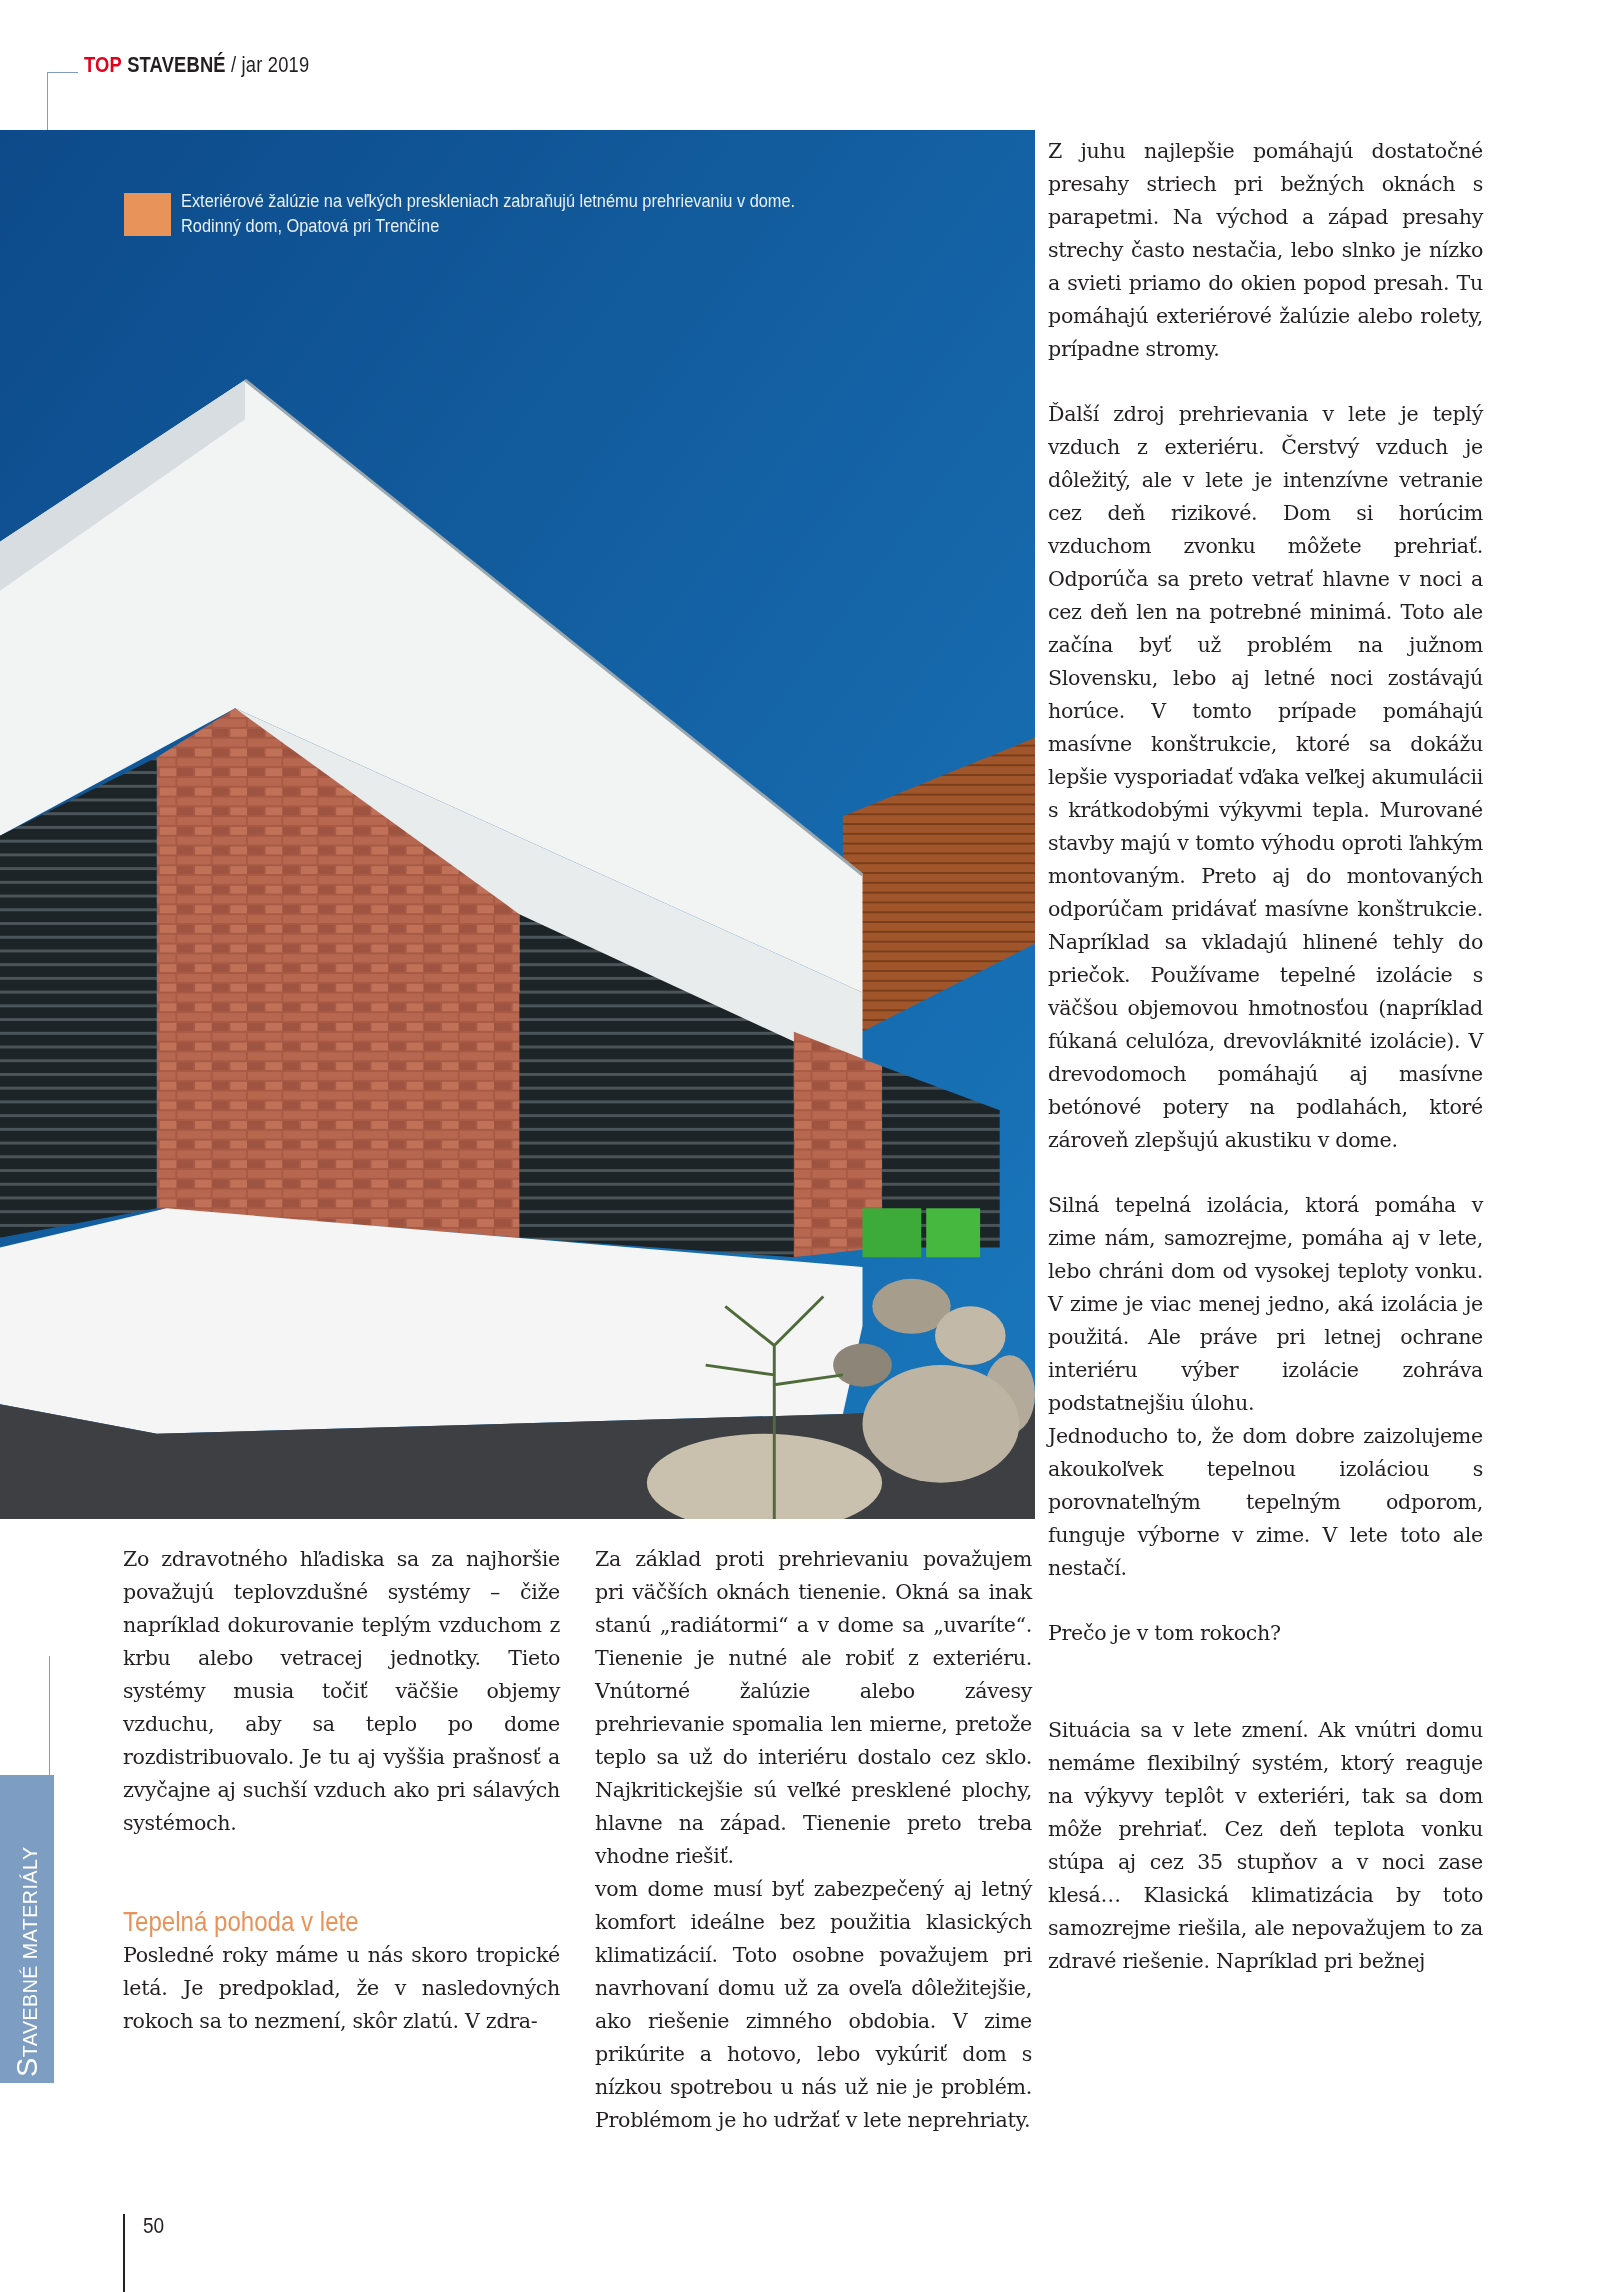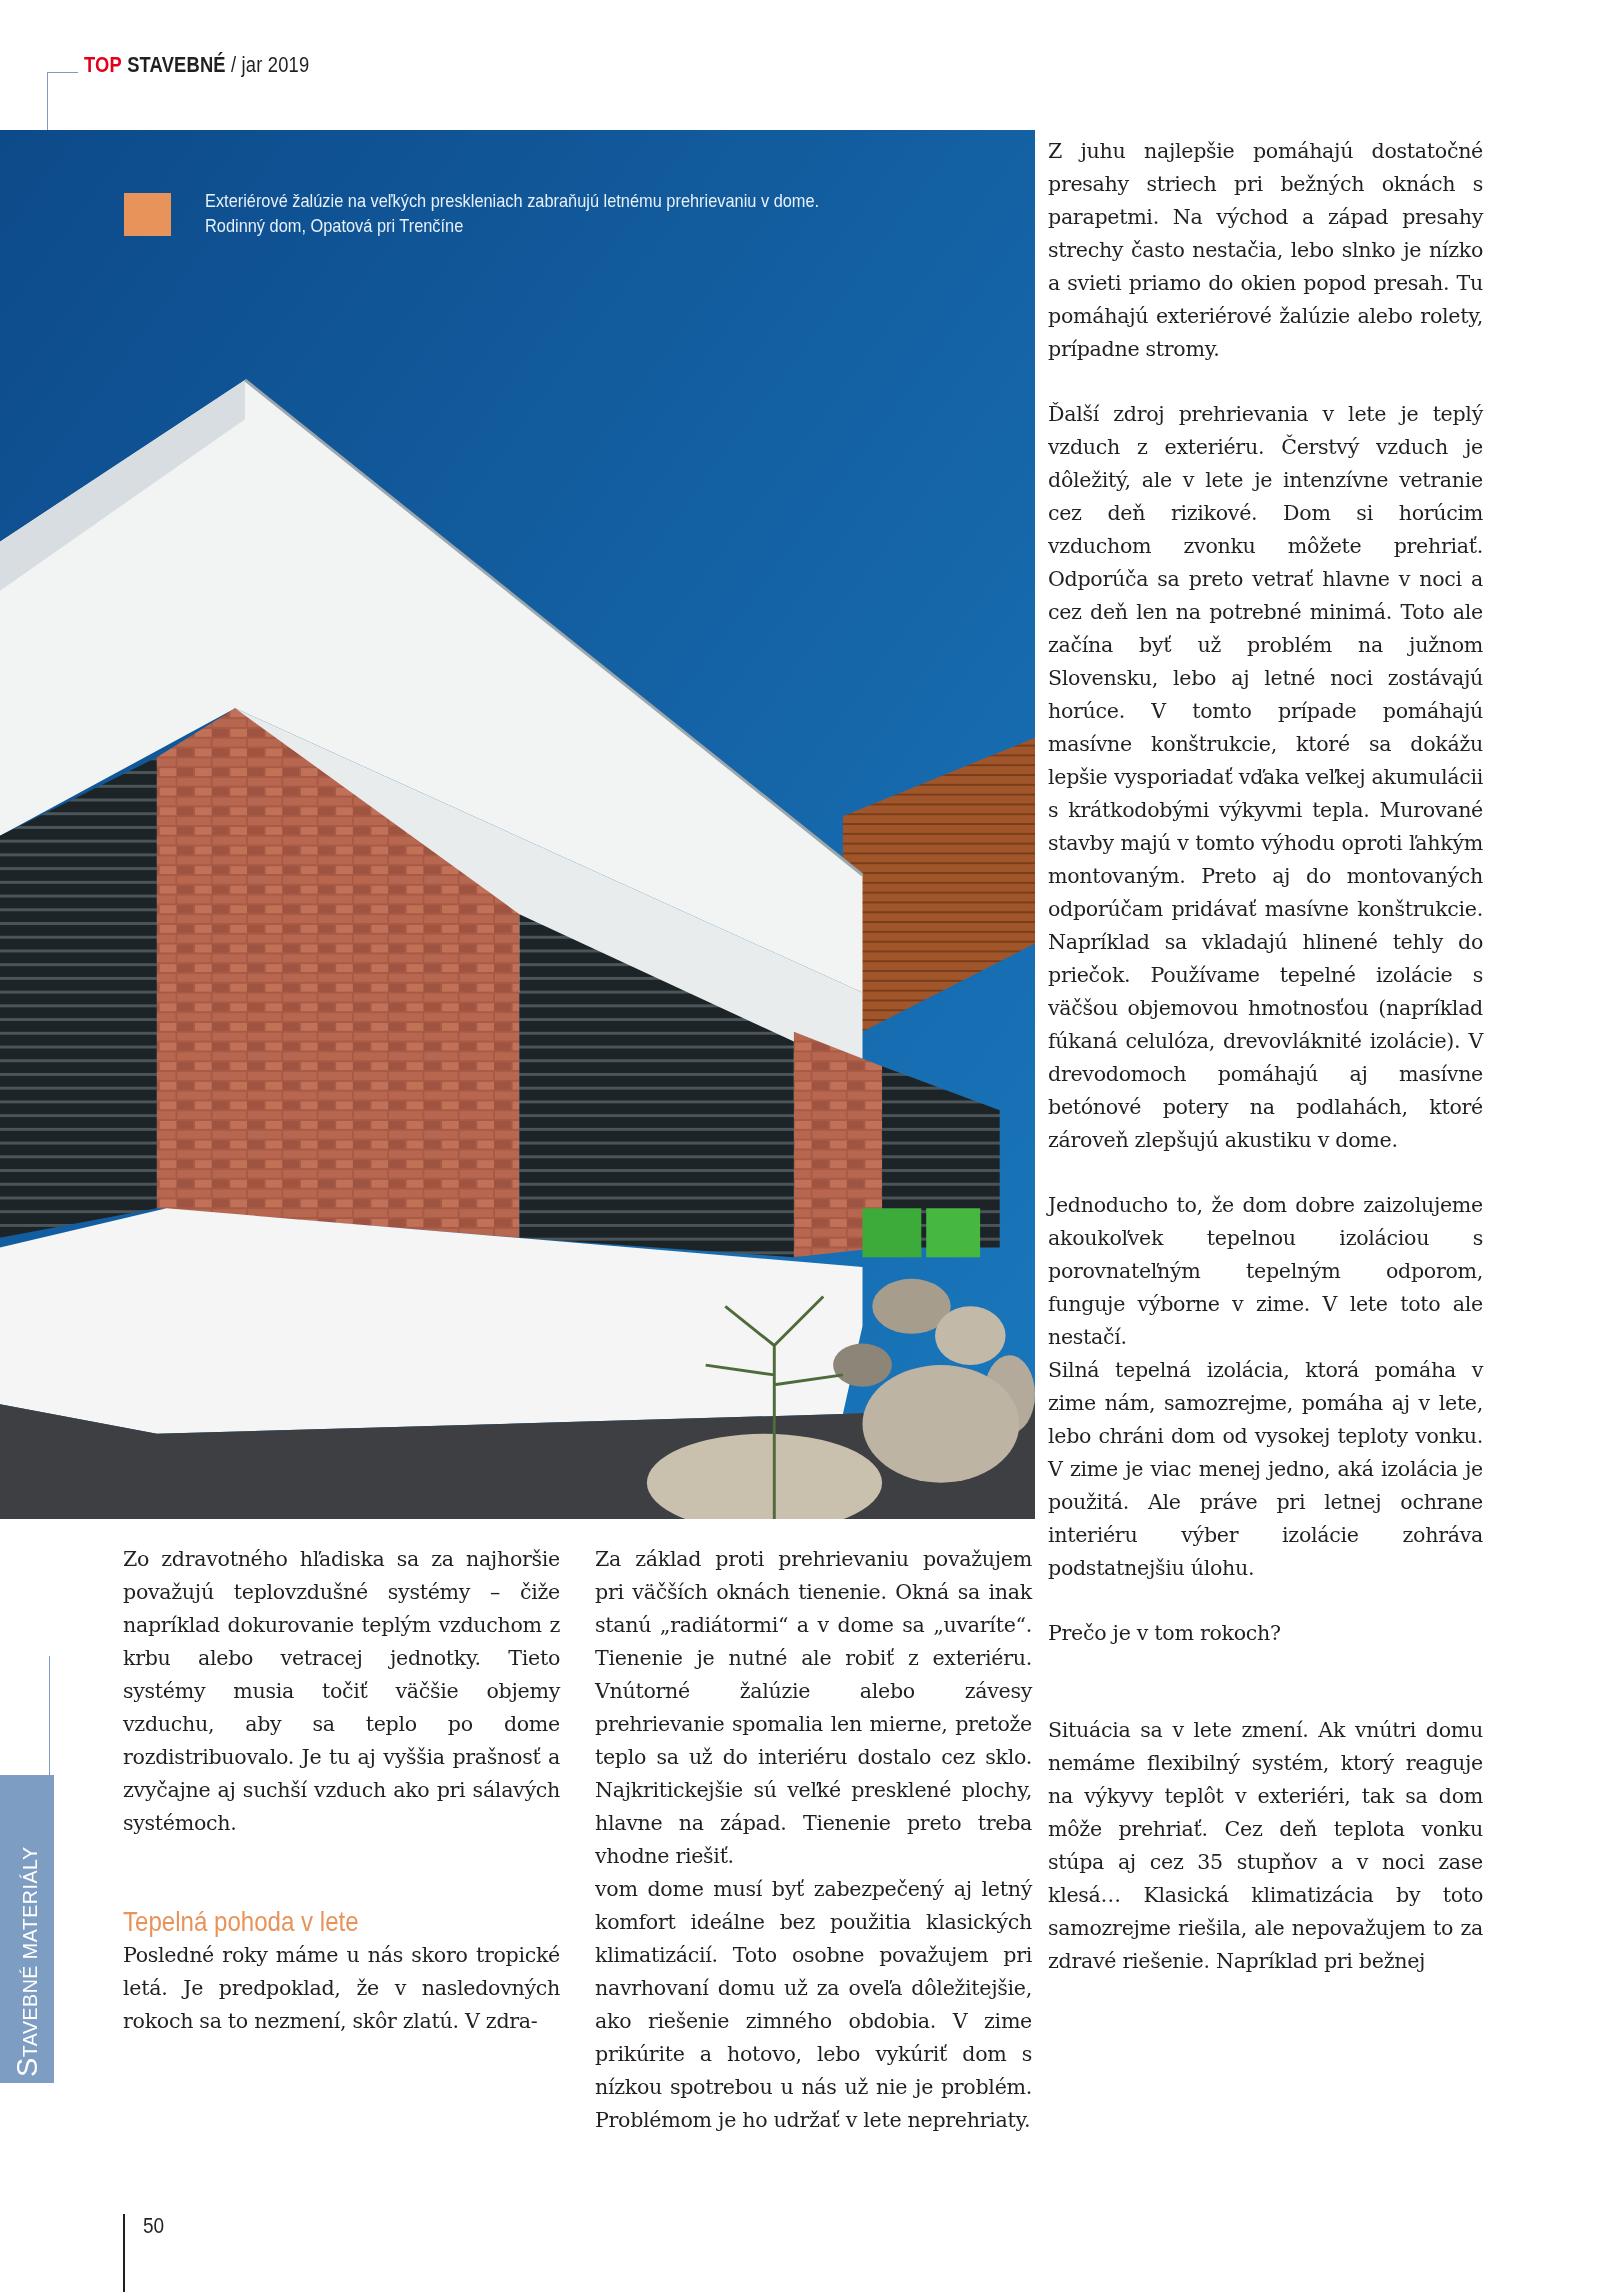--- a/index.html
+++ b/index.html
@@ -9,21 +9,21 @@
   .hdr-line-h { position: absolute; left: 47px; top: 72px; width: 31px; height: 1px; background: #7f9cbf; }
   .hdr-line-v { position: absolute; left: 47px; top: 72px; width: 1px; height: 59px; background: #7f9cbf; }
   .hdr { position: absolute; left: 84px; top: 52px; font-family: "Liberation Sans", sans-serif; font-size: 21.6px; letter-spacing: 0.2px; white-space: nowrap; transform: scaleX(0.85); transform-origin: left center; }
   .hdr .top { color: #e3001b; font-weight: bold; }
   .hdr .mag { color: #231f20; font-weight: bold; }
   .hdr .sep { color: #231f20; }
 
   
   .photo { position: absolute; left: 0; top: 130px; width: 1035px; height: 1389px; overflow: hidden; }
   .photo svg { display: block; width: 100%; height: 100%; }
-  .caption { position: absolute; left: 124px; top: 189px; display: flex; align-items: flex-start; gap: 34px; }
+  .caption { position: absolute; left: 124px; top: 189px; display: flex; align-items: flex-start; gap: 10px; }
   .caption-swatch { width: 47px; height: 43px; background: #e8935a; margin-top: 3.9px; }
   .caption-text { font-family: "Liberation Sans", sans-serif; font-size: 18.6px; line-height: 24.5px; color: #e8f0f8; transform: scaleX(0.88); transform-origin: left top; white-space: nowrap; }
   .caption-text div { display: block; }
 
   
   .col { position: absolute; font-family: "DejaVu Serif", serif; font-size: 20.6px; line-height: 33px; text-align: justify; hyphens: none; color: #231f20; letter-spacing: -0.3px; }
   .col p { margin: 0; }
   .col .gap { height: 32px; }
   .col-right { left: 1048px; top: 135px; width: 435px; }
   .col-left  { left: 123px; top: 1543px; width: 437px; }
@@ -122,22 +122,22 @@
     <div>Exteriérové žalúzie na veľkých preskleniach zabraňujú letnému prehrievaniu v dome.</div>
     <div>Rodinný dom, Opatová pri Trenčíne</div>
   </div>
 </div>
 
 <div class="col col-right">
   <p>Z juhu najlepšie pomáhajú dostatočné presahy striech pri bežných oknách s parapetmi. Na východ a západ presahy strechy často nestačia, lebo slnko je nízko a svieti priamo do okien popod presah.  Tu pomáhajú exteriérové žalúzie alebo rolety, prípadne stromy.</p>
   <div class="gap"></div>
   <p>Ďalší zdroj prehrievania v lete je teplý vzduch z exteriéru. Čerstvý vzduch je dôležitý, ale v lete je intenzívne vetranie cez deň rizikové. Dom si horúcim vzduchom zvonku môžete prehriať. Odporúča sa preto vetrať hlavne v noci a cez deň len na potrebné minimá. Toto ale začína byť už problém na južnom Slovensku, lebo aj letné noci zostávajú horúce. V tomto prípade pomáhajú masívne konštrukcie, ktoré sa dokážu lepšie vysporiadať vďaka veľkej akumulácii s krátkodobými výkyvmi tepla. Murované stavby majú v tomto výhodu oproti ľahkým montovaným. Preto aj do montovaných odporúčam pridávať masívne konštrukcie. Napríklad sa vkladajú hlinené tehly do priečok. Používame tepelné izolácie s väčšou objemovou hmotnosťou (napríklad fúkaná celulóza, drevovláknité izolácie). V drevodomoch pomáhajú aj masívne betónové potery na podlahách, ktoré zároveň zlepšujú akustiku v dome.</p>
   <div class="gap"></div>
+  <p>Silná tepelná izolácia, ktorá pomáha v zime nám, samozrejme, pomáha aj v lete, lebo chráni dom od vysokej teploty vonku. V zime je viac menej jedno, aká izolácia je použitá. Ale práve pri letnej ochrane  interiéru výber izolácie zohráva podstatnejšiu úlohu.</p>
   <p>Jednoducho to, že dom dobre zaizolujeme akoukoľvek tepelnou izoláciou s porovnateľným tepelným odporom, funguje výborne v zime. V lete toto ale nestačí.</p>
-  <p>Silná tepelná izolácia, ktorá pomáha v zime nám, samozrejme, pomáha aj v lete, lebo chráni dom od vysokej teploty vonku. V zime je viac menej jedno, aká izolácia je použitá. Ale práve pri letnej ochrane  interiéru výber izolácie zohráva podstatnejšiu úlohu.</p>
   <div class="gap"></div>
   <p>Prečo je v tom rokoch?</p>
   <div class="gap"></div>
   <div class="gap"></div>
   <p>Situácia sa v lete zmení. Ak vnútri domu nemáme flexibilný systém, ktorý reaguje na výkyvy teplôt v exteriéri, tak sa dom môže prehriať. Cez deň teplota vonku stúpa aj cez 35 stupňov a v noci zase klesá… Klasická klimatizácia by toto samozrejme riešila, ale nepovažujem to za zdravé riešenie. Napríklad pri bežnej</p>
 </div>
 
 <div class="col col-left">
   <p>Zo zdravotného hľadiska sa za najhoršie považujú teplovzdušné systémy – čiže napríklad dokurovanie teplým vzduchom z krbu alebo vetracej jednotky. Tieto systémy musia točiť väčšie objemy vzduchu, aby sa teplo po dome rozdistribuovalo.  Je tu aj vyššia prašnosť a zvyčajne aj suchší vzduch ako pri sálavých systémoch.</p>
   <div class="gap"></div>

